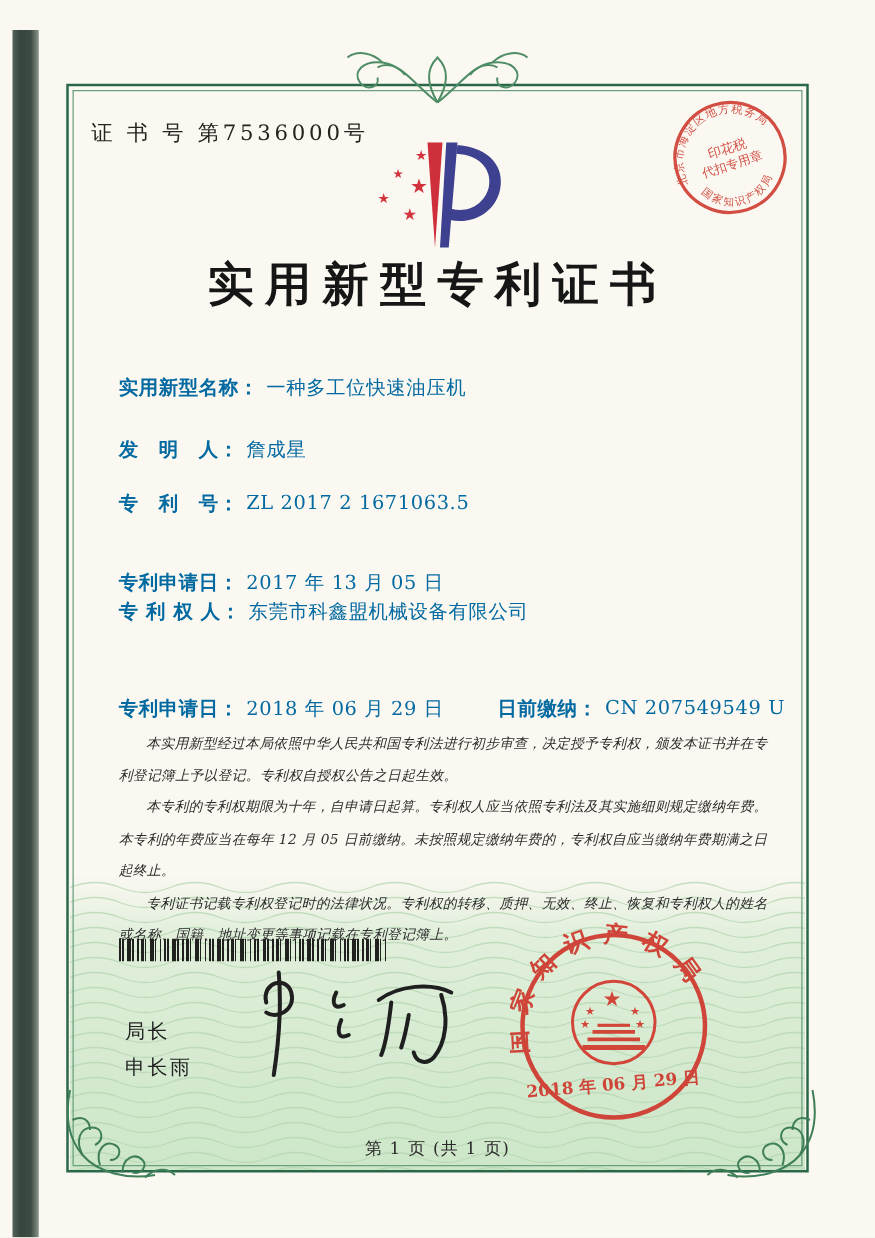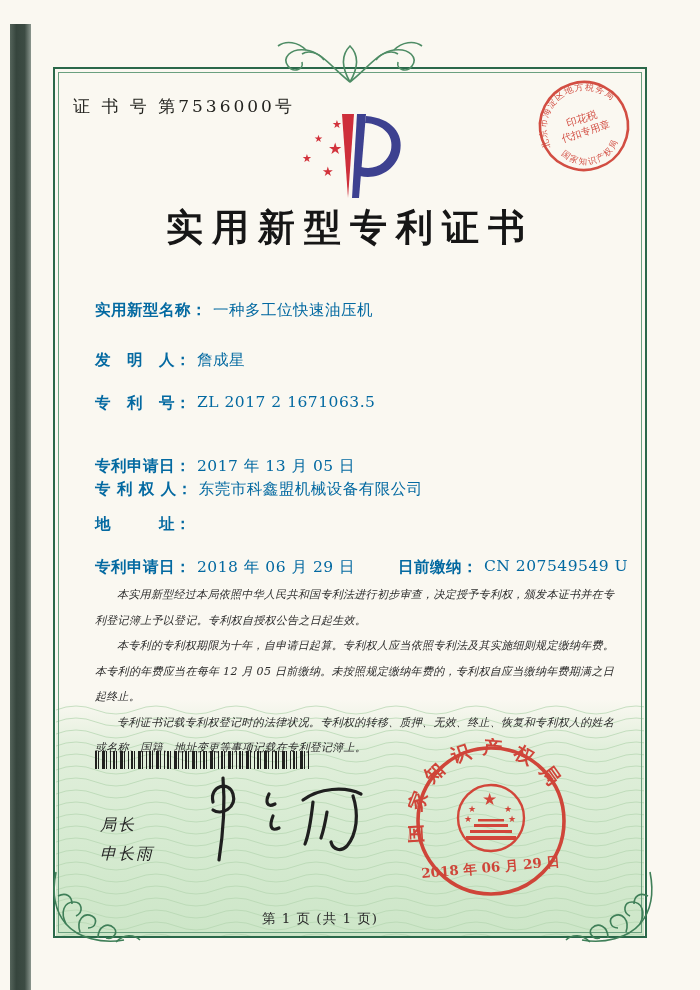--- a/index.html
+++ b/index.html
@@ -22,26 +22,26 @@
   .title { left:0; top:203px; width:700px; text-align:center; font-size:37px; font-weight:bold; letter-spacing:9px; color:#161616; }
   .row { position:absolute; left:95px; display:flex; z-index:2; font-size:15.5px; color:#0369a1; }
   .row .lbl { font-weight:600; letter-spacing:.5px; white-space:pre; }
   .row .val { margin-left:6px; letter-spacing:.5px; }
   .addr-val { width:452px; line-height:22px; }
   .body-text { position:absolute; left:95px; top:582px; width:522px; z-index:2;
     font-size:11px; line-height:25.5px; color:#2c2c2c; font-style:italic; }
   .body-text p { text-indent:2em; letter-spacing:.3px; }
   .barcode { position:absolute; left:95px; top:751px; width:216px; height:18px; z-index:2;
     background:repeating-linear-gradient(90deg,#20201e 0 2px,rgba(0,0,0,0) 2px 3px,#20201e 3px 4px,rgba(0,0,0,0) 4px 7px,#20201e 7px 10px,rgba(0,0,0,0) 10px 11px,#20201e 11px 12px,rgba(0,0,0,0) 12px 15px,#20201e 15px 16px,rgba(0,0,0,0) 16px 18px); }
-  .signer { position:absolute; left:100px; top:810px; z-index:2; font-size:16px; color:#242424; line-height:29px; letter-spacing:2px;font-style:italic; }
+  .signer { position:absolute; left:100px; top:810px; z-index:2; font-size:16px; color:#242424; line-height:29px; letter-spacing:2px; }
   .signature { position:absolute; left:195px; top:772px; z-index:2; }
   .seal { position:absolute; z-index:2; }
   .seal-tax { left:536px; top:78px; transform:rotate(-18deg); opacity:.88; }
   .seal-office { left:408px; top:738px; opacity:.93; }
-  .footer-page { position:absolute; left:0; top:910px; width:640px; text-align:center; z-index:2; font-size:13.5px; color:#2a2a2a; letter-spacing:1px; }
+  .footer-page { position:absolute; left:0; top:910px; width:700px; text-align:center; z-index:2; font-size:13.5px; color:#2a2a2a; letter-spacing:1px; }
   .ornament { position:absolute; z-index:4; pointer-events:none; }
   .orn-top { left:262px; top:38px; }
   .orn-bl { left:46px; top:862px; }
   .orn-br { left:560px; top:862px; transform:scaleX(-1); }
   .logo { position:absolute; left:280px; top:110px; z-index:2; }
 </style>
 </head>
 <body>
 
 <div id="page">
@@ -157,21 +157,20 @@
   </div>
   <div class="row" style="top:456px">
     <span class="lbl">专利申请日：</span>
     <span class="val">2017 年 13 月 05 日</span>
   </div>
   <div class="row" style="top:479px">
     <span class="lbl">专 利 权 人：</span>
     <span class="val">东莞市科鑫盟机械设备有限公司</span>
   </div>
   <div class="row" style="top:514px">
-    <span class="lbl">地　　　址：</span>
   </div>
   <div class="row" style="top:557px">
     <span class="lbl">专利申请日：</span>
     <span class="val">2018 年 06 月 29 日</span>
   </div>
   <div class="row" style="top:557px; left:398px">
     <span class="lbl">日前缴纳：</span>
     <span class="val">CN 207549549 U</span>
   </div>
 

